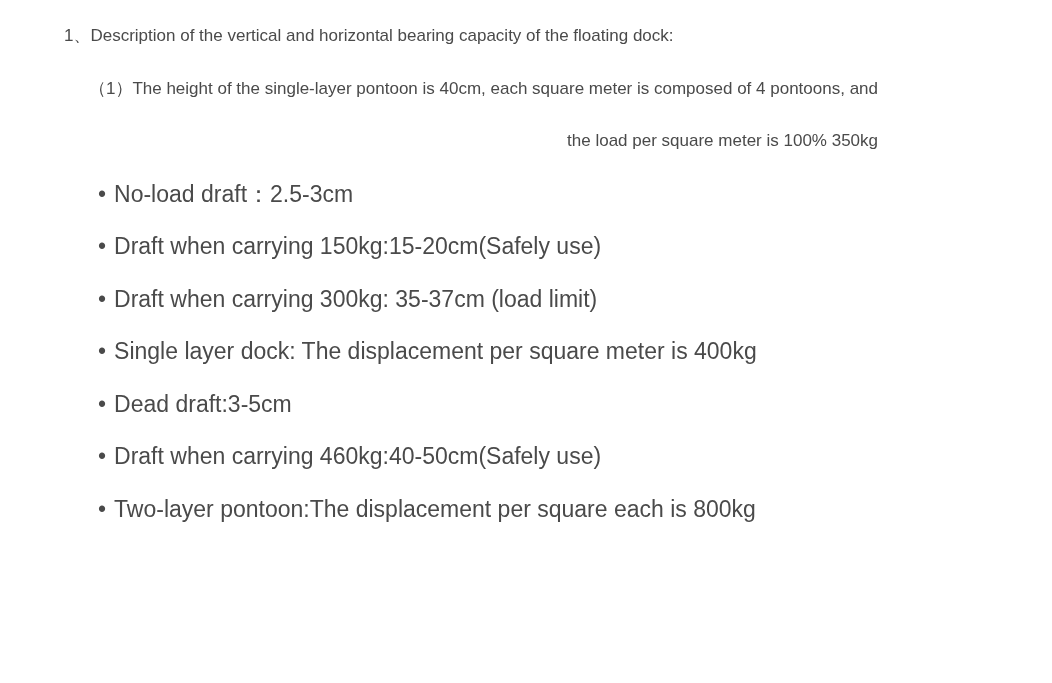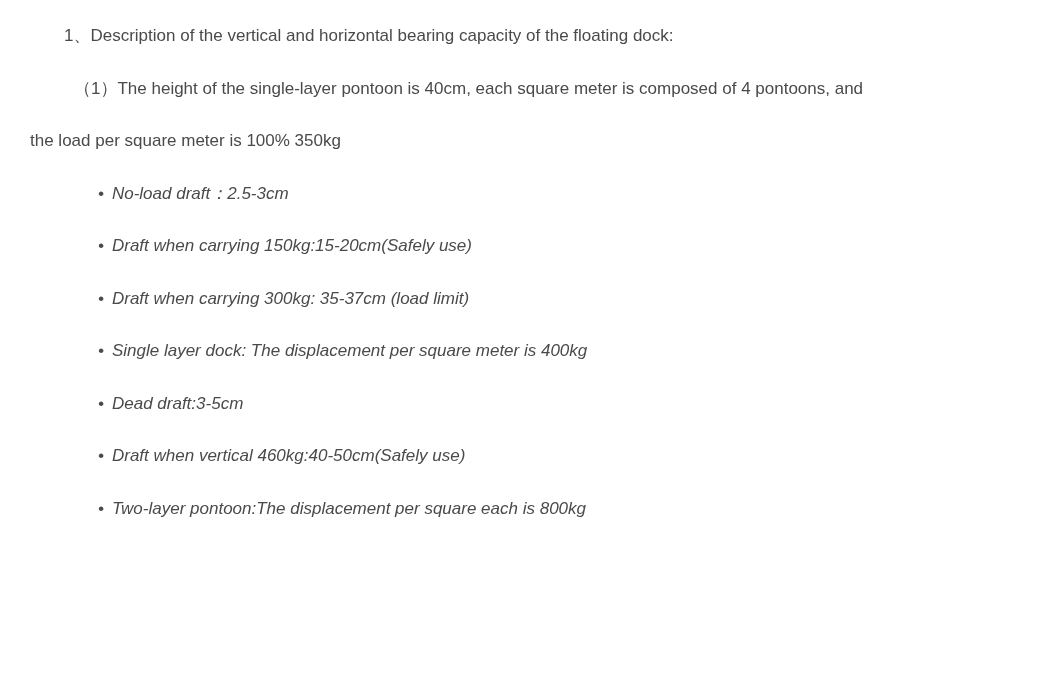--- a/index.html
+++ b/index.html
@@ -24,27 +24,27 @@
     font-size: 17px;
     line-height: 52.5px;
     color: #4a4a4a;
     white-space: pre-wrap;
   }
   .heading {
     text-indent: 34px;
   }
   .sub-para {
     text-indent: 44px;
+    text-align: right;
   }
   .bullet-line {
     text-indent: 34px;
-    font-size: 17px;
+    font-size: 23px;
     line-height: 52.5px;
     color: #4a4a4a;
-    font-style: italic;
   }
   .bullet-dot {
     display: inline-block;
     margin-right: 8px;
     color: #4a4a4a;
   }
 </style>
 </head>
 <body>
 
@@ -65,19 +65,19 @@
   </div>
   <div class="bullet-line">
     <span class="bullet-dot">•</span><span>Single layer dock: The displacement per square meter is 400kg</span>
   </div>
 
 
   <div class="bullet-line">
     <span class="bullet-dot">•</span><span>Dead draft:3-5cm</span>
   </div>
   <div class="bullet-line">
-    <span class="bullet-dot">•</span><span>Draft when vertical 460kg:40-50cm(Safely use)</span>
+    <span class="bullet-dot">•</span><span>Draft when carrying 460kg:40-50cm(Safely use)</span>
   </div>
   <div class="bullet-line">
     <span class="bullet-dot">•</span><span>Two-layer pontoon:The displacement per square each is 800kg</span>
   </div>
 
 </div>
 
 </body></html>

